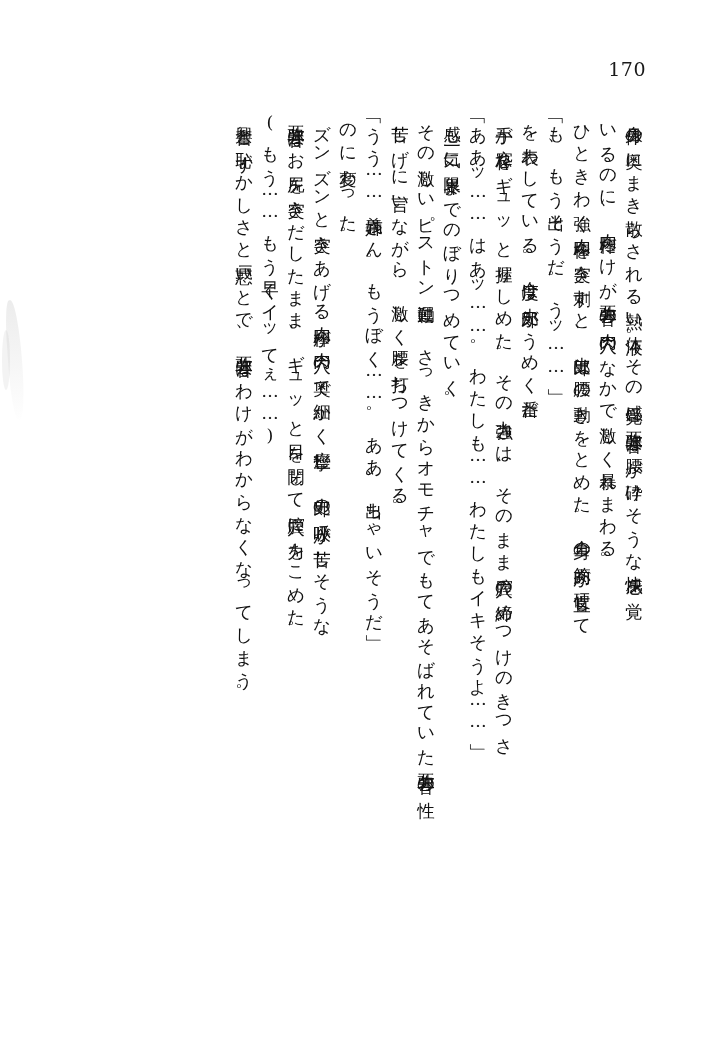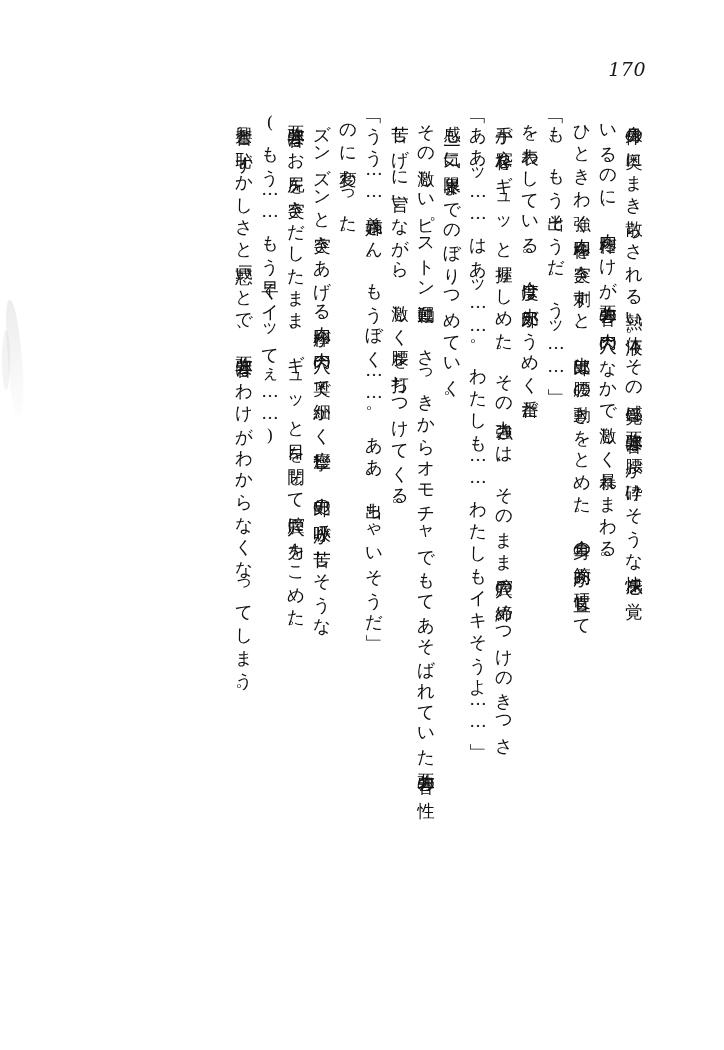--- a/index.html
+++ b/index.html
@@ -16,21 +16,20 @@
     font-family: "DejaVu Serif", "Liberation Serif", serif;
     color: #111111;
   }
 
   
   .page-number {
     position: absolute;
     top: 58px;
     right: 78px;
     font-size: 19px;
-    font-style: italic;
     font-family: "DejaVu Serif", "Liberation Serif", serif;
     color: #1a1a1a;
     letter-spacing: 0.5px;
   }
 
   
   .text-block {
     position: absolute;
     top: 112px;
     right: 82px;

